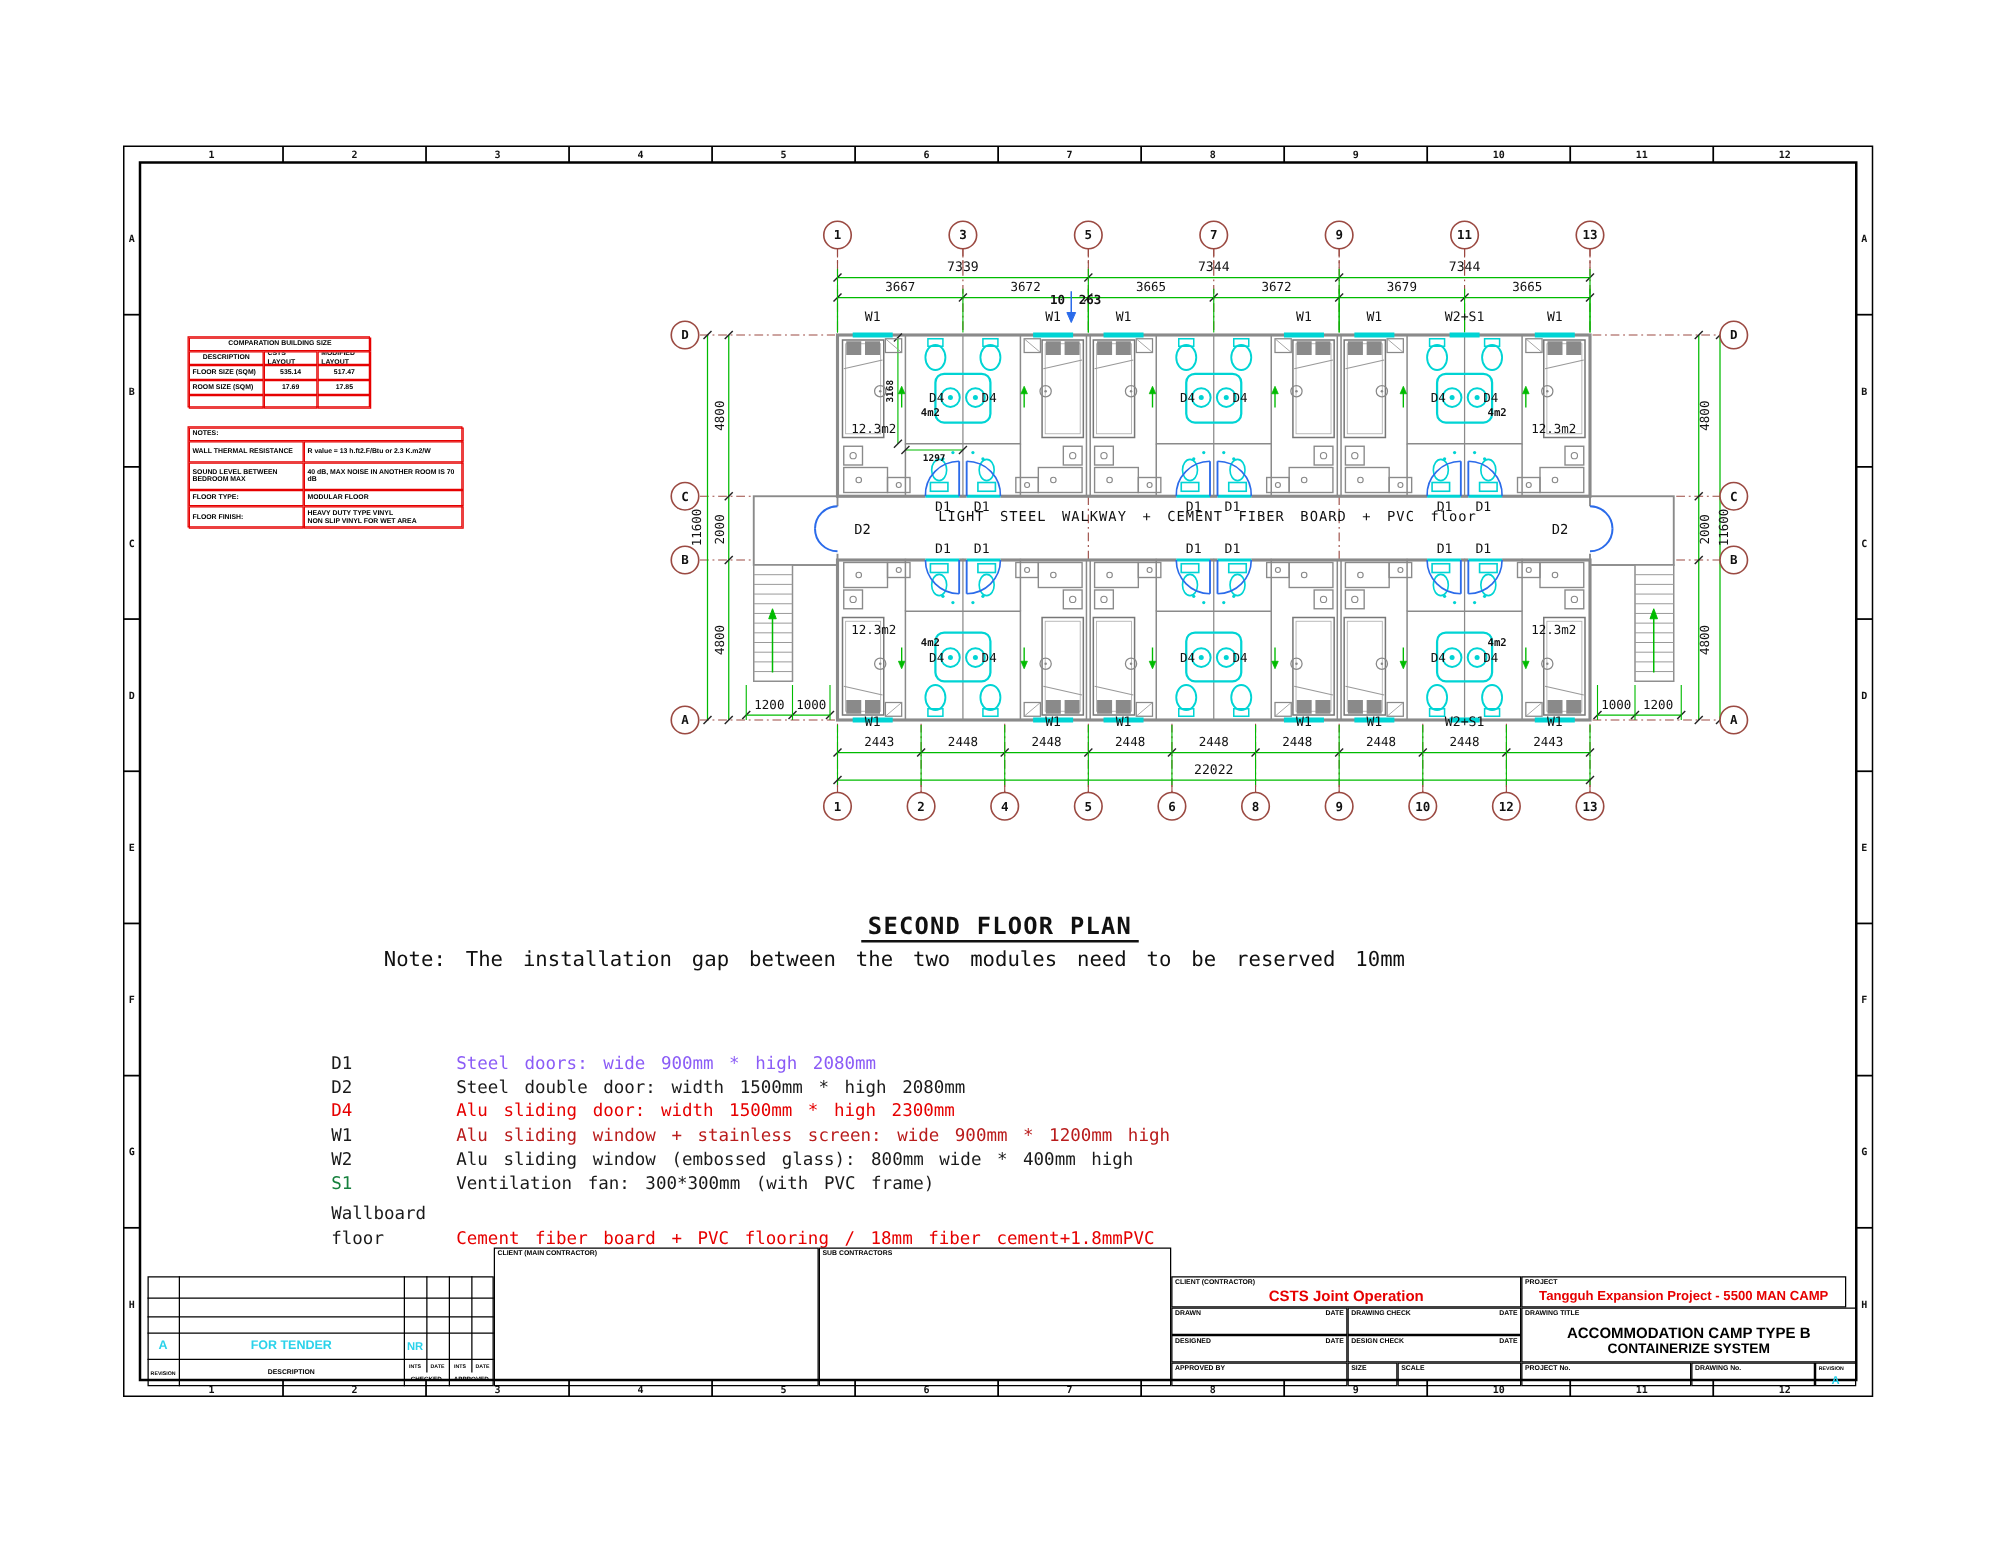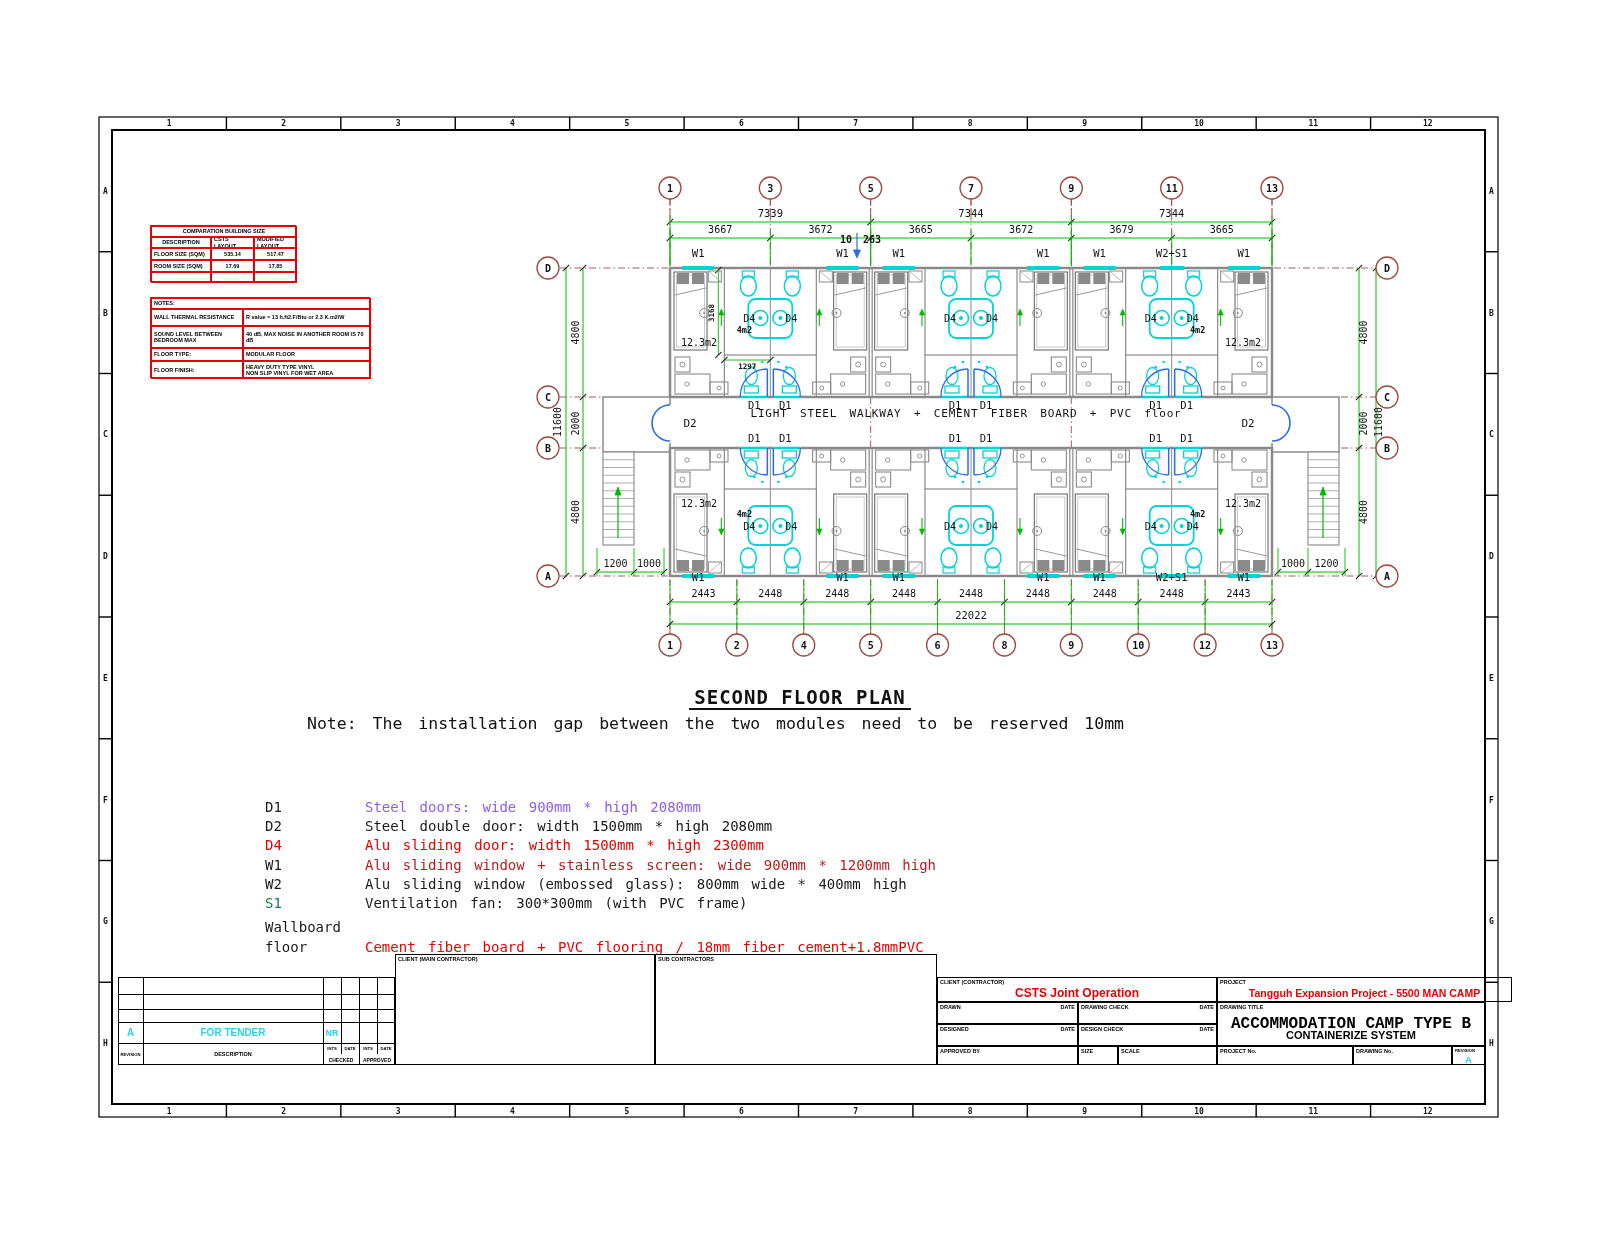--- a/index.html
+++ b/index.html
@@ -1,18 +1,18 @@
 <!DOCTYPE html>
 <html><head>
 <meta charset="utf-8">
 <style>
   html,body{margin:0;padding:0;background:#fff;}
   #sheet{position:relative;width:1600px;height:1237px;background:#ffffff;overflow:hidden;
          font-family:"DejaVu Sans Mono",monospace;}
-  .abs{position:absolute;}
+  .abs{position:absolute;margin-top:44px;}
   svg{position:absolute;left:0;top:0;}
   .tb-box{position:absolute;border:1.2px solid #000;box-sizing:border-box;}
   .tb-lab{position:absolute;left:2px;top:1px;font-family:"Liberation Sans",sans-serif;
           font-weight:bold;font-size:5.5px;color:#000;white-space:nowrap;}
   .tb-lab-r{position:absolute;right:2px;top:1px;font-family:"Liberation Sans",sans-serif;
           font-weight:bold;font-size:5.5px;color:#000;}
   .redval{color:#e60000;font-family:"Liberation Sans",sans-serif;font-weight:bold;text-align:center;}
   .blkval{color:#000;font-family:"Liberation Sans",sans-serif;font-weight:bold;text-align:center;}
   .cyanval{color:#2bd2ea;font-family:"Liberation Sans",sans-serif;font-weight:bold;}
   .redtab{position:absolute;box-sizing:border-box;border:1.6px solid #e60000;background:#fff;}
@@ -886,21 +886,21 @@
       <div class="tb-box" style="left: 277px; top: 0px; width: 260px; height: 111px;">
         <div class="tb-lab">CLIENT (MAIN CONTRACTOR)</div>
       </div>
       <div class="tb-box" style="left: 537px; top: 0px; width: 282px; height: 111px;">
         <div class="tb-lab">SUB CONTRACTORS</div>
       </div>
       <div class="tb-box" style="left: 819px; top: 23px; width: 280px; height: 25px;">
         <div class="tb-lab">CLIENT (CONTRACTOR)</div>
         <div class="redval" style="position: absolute; left: 0px; right: 0px; top: 8px; font-size: 12px;">CSTS Joint Operation</div>
       </div>
-      <div class="tb-box" style="left: 1099px; top: 23px; width: 295px; height: 25px;">
+      <div class="tb-box" style="left: 1099px; top: 23px; width: 260px; height: 25px;">
         <div class="tb-lab">PROJECT</div>
         <div class="redval" style="position: absolute; left: 0px; right: 0px; top: 9px; font-size: 10.5px;">Tangguh Expansion Project - 5500 MAN CAMP</div>
       </div>
       <div class="tb-box" style="left: 819px; top: 48px; width: 141px; height: 22px;">
         <div class="tb-lab">DRAWN</div>
         <div class="tb-lab-r">DATE</div>
       </div>
       <div class="tb-box" style="left: 960px; top: 48px; width: 139px; height: 22px;">
         <div class="tb-lab">DRAWING CHECK</div>
         <div class="tb-lab-r">DATE</div>
@@ -917,21 +917,21 @@
         <div class="tb-lab">APPROVED BY</div>
       </div>
       <div class="tb-box" style="left: 960px; top: 92px; width: 40px; height: 19px;">
         <div class="tb-lab">SIZE</div>
       </div>
       <div class="tb-box" style="left: 1000px; top: 92px; width: 99px; height: 19px;">
         <div class="tb-lab">SCALE</div>
       </div>
       <div class="tb-box" style="left: 1099px; top: 48px; width: 268px; height: 44px;">
         <div class="tb-lab">DRAWING TITLE</div>
-        <div class="blkval" style="position: absolute; left: 0px; right: 0px; top: 12px; font-size: 16px; font-family: Liberation Mono, monospace;">ACCOMMODATION CAMP TYPE B</div>
+        <div class="blkval" style="position: absolute; left: 0px; right: 0px; top: 12px; font-size: 12px;">ACCOMMODATION CAMP TYPE B</div>
         <div class="blkval" style="position: absolute; left: 0px; right: 0px; top: 26px; font-size: 11px;">CONTAINERIZE SYSTEM</div>
       </div>
       <div class="tb-box" style="left: 1099px; top: 92px; width: 136px; height: 19px;">
         <div class="tb-lab">PROJECT No.</div>
       </div>
       <div class="tb-box" style="left: 1235px; top: 92px; width: 99px; height: 19px;">
         <div class="tb-lab">DRAWING No.</div>
       </div>
       <div class="tb-box" style="left: 1334px; top: 92px; width: 33px; height: 19px;">
         <div class="tb-lab" style="font-size: 4.2px;">REVISION</div>

